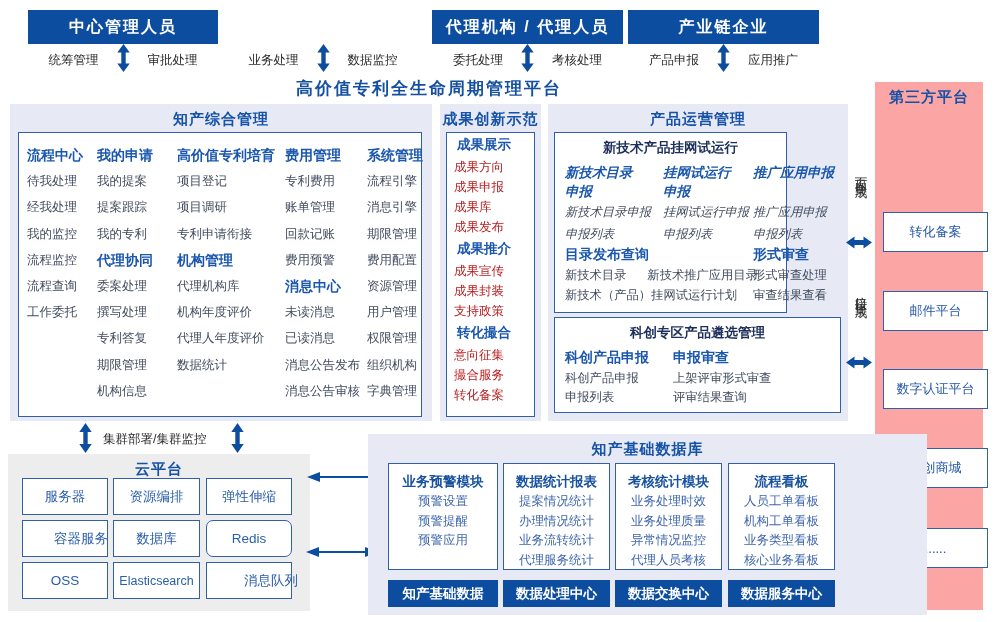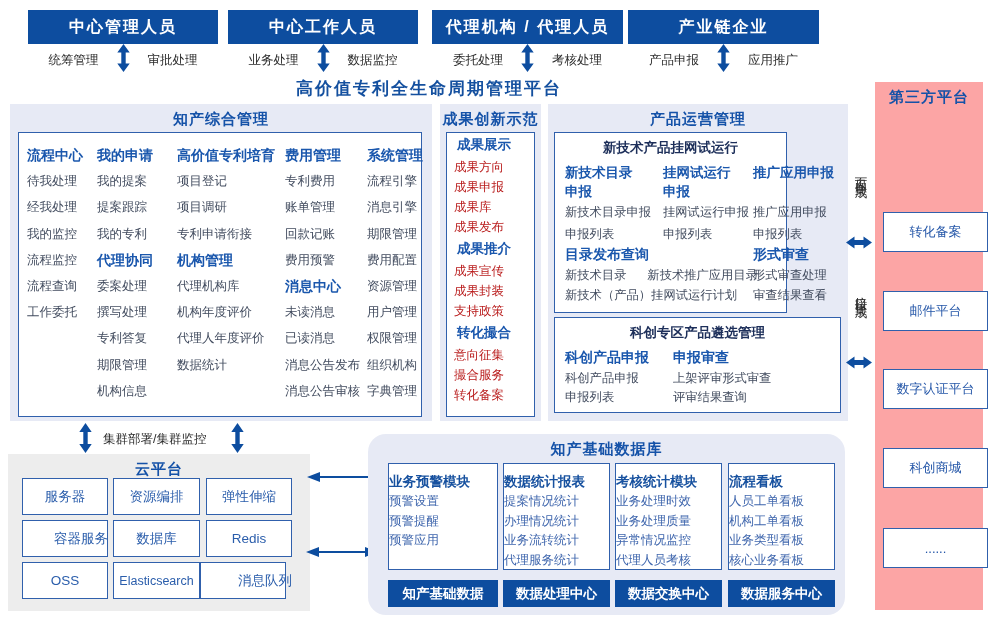--- a/index.html
+++ b/index.html
@@ -28,21 +28,21 @@
   .ip-i{font-size:12.5px;color:#424c5f;line-height:26.2px;white-space:nowrap;}
 
   
   .ach{}
   .ach-h{font-weight:bold;font-size:13.5px;color:#1a57ad;line-height:24px;padding-left:10px;white-space:nowrap;}
   .ach-i{font-size:12.5px;color:#b91c1c;line-height:20px;padding-left:7px;white-space:nowrap;}
 
   
   .prod-head{position:absolute;top:6px;left:0;width:100%;text-align:center;
     font-weight:bold;font-size:13.5px;color:#1d2f5a;white-space:nowrap;}
-  .pcol{position:absolute;top:30px;}
+  .pcol{position:absolute;top:30px;font-style:italic;}
   .pcol-h{font-weight:bold;font-size:13.5px;color:#1a57ad;line-height:19px;min-height:38px;}
   .pcol-i{font-size:12.3px;color:#424c5f;line-height:22px;white-space:nowrap;}
   .psub{position:absolute;top:110px;}
   .psub-h{font-weight:bold;font-size:14px;color:#1a57ad;line-height:22px;white-space:nowrap;}
   .psub-i{font-size:12.3px;color:#424c5f;line-height:20px;white-space:nowrap;}
   .sci-col{position:absolute;top:27px;}
   .sci-h{font-weight:bold;font-size:14px;color:#1a57ad;line-height:24px;white-space:nowrap;}
   .sci-i{font-size:12.3px;color:#424c5f;line-height:19px;white-space:nowrap;}
 
   
@@ -50,36 +50,35 @@
     border:1.5px solid #3060ac;display:flex;align-items:center;justify-content:center;
     font-size:13px;color:#2456a8;white-space:nowrap;}
   .vlabel{position:absolute;width:16px;font-size:12.5px;color:#2b2b2b;
     writing-mode:vertical-rl;letter-spacing:3px;line-height:16px;}
 
   
   .cl-box{position:absolute;width:86px;height:37px;background:#fff;border:1.5px solid #3060ac;
     display:flex;align-items:center;justify-content:center;font-size:13.5px;color:#2a5dab;white-space:nowrap;}
 
   
-  .db-box{position:absolute;top:29px;height:107px;background:#fff;border:1.5px solid #3060ac;}
+  .db-box{position:absolute;top:29px;height:107px;background:#fff;border:1.5px solid #3060ac;text-align:center;}
   .db-h{font-weight:bold;font-size:13.5px;color:#17519f;margin-top:8px;line-height:20px;white-space:nowrap;}
   .db-i{font-size:12.5px;color:#3f66ad;line-height:19.5px;white-space:nowrap;}
   .db-btn{position:absolute;top:146px;height:27px;background:#0d4d9f;color:#fff;
     font-weight:bold;font-size:13.5px;display:flex;align-items:center;justify-content:center;white-space:nowrap;}
 
   .small-label{position:absolute;font-size:12.5px;color:#2b2b2b;white-space:nowrap;}
   .arr{position:absolute;}
 </style>
 </head>
 <body>
 
 <div id="stage">
 
   <div class="role-box" style="left:28px;width:190px;">中心管理人员</div>
-  <div class="role-box" style="left:228px;width:190px;">中心工作人员</div>
   <div class="role-box" style="left:432px;width:191px;">代理机构 / 代理人员</div>
   <div class="role-box" style="left:628px;width:191px;">产业链企业</div>
 
   <div class="role-labels" style="left:28px;width:190px;">
     <span class="role-label">统筹管理</span>
     <svg class="arrv" width="13" height="28" viewBox="0 0 13 28" style="margin-top:-4px;">
         <path d="M6.5 0 L12.7 8.6 H8.7 V19.4 H12.7 L6.5 28 L0.3 19.4 H4.3 V8.6 H0.3 Z" fill="#0d4d9f"></path>
       </svg>
     <span class="role-label">审批处理</span>
   </div>
@@ -263,34 +262,34 @@
       <path d="M6.5 0 L12.7 9 H8.7 V21 H12.7 L6.5 30 L0.3 21 H4.3 V9 H0.3 Z" fill="#0d4d9f"></path>
     </svg>
 
   <div class="panel" style="left:8px;top:454px;width:302px;height:157px;background:#ededed;">
     <div class="panel-title">云平台</div>
     <div class="cl-box" style="left:14px;top:24px;">服务器</div>
     <div class="cl-box" style="left:105px;top:24px;width:87px;">资源编排</div>
     <div class="cl-box" style="left:198px;top:24px;">弹性伸缩</div>
     <div class="cl-box" style="left:14px;top:66px;padding-left:32px;">容器服务</div>
     <div class="cl-box" style="left:105px;top:66px;width:87px;">数据库</div>
-    <div class="cl-box" style="left:198px;top:66px;">Redis</div>
+    <div class="cl-box" style="left:198px;top:66px;border-radius:7px;">Redis</div>
     <div class="cl-box" style="left:14px;top:108px;">OSS</div>
     <div class="cl-box" style="left:105px;top:108px;width:87px;font-size:12.5px;">Elasticsearch</div>
-    <div class="cl-box" style="left:192px;top:108px;padding-left:44px;">消息队列</div>
+    <div class="cl-box" style="left:198px;top:108px;padding-left:44px;">消息队列</div>
   </div>
 
   <svg class="arr" style="left:307px;top:471px;" width="68" height="12" viewBox="0 0 68 12">
       <path d="M68 4.9 H13 V1 L0 6 L13 11 V7.1 H68 Z" fill="#0d4d9f"></path>
     </svg>
   <svg class="arr" style="left:306px;top:546px;" width="72" height="12" viewBox="0 0 72 12">
       <path d="M13 1 L0 6 L13 11 V7.1 H59 V11 L72 6 L59 1 V4.9 H13 Z" fill="#0d4d9f"></path>
     </svg>
 
-  <div class="panel" style="left:368px;top:434px;width:477px;height:181px;border-radius:18px;">
+  <div class="panel" style="left:368px;top:434px;width:559px;height:181px;">
     <div class="panel-title">知产基础数据库</div>
     <div class="db-box" style="left:20px;width:110px;">
       <div class="db-h">业务预警模块</div>
       <div class="db-i">预警设置</div>
       <div class="db-i">预警提醒</div>
       <div class="db-i">预警应用</div>
     </div>
     <div class="db-box" style="left:135px;width:107px;">
       <div class="db-h">数据统计报表</div>
       <div class="db-i">提案情况统计</div>

